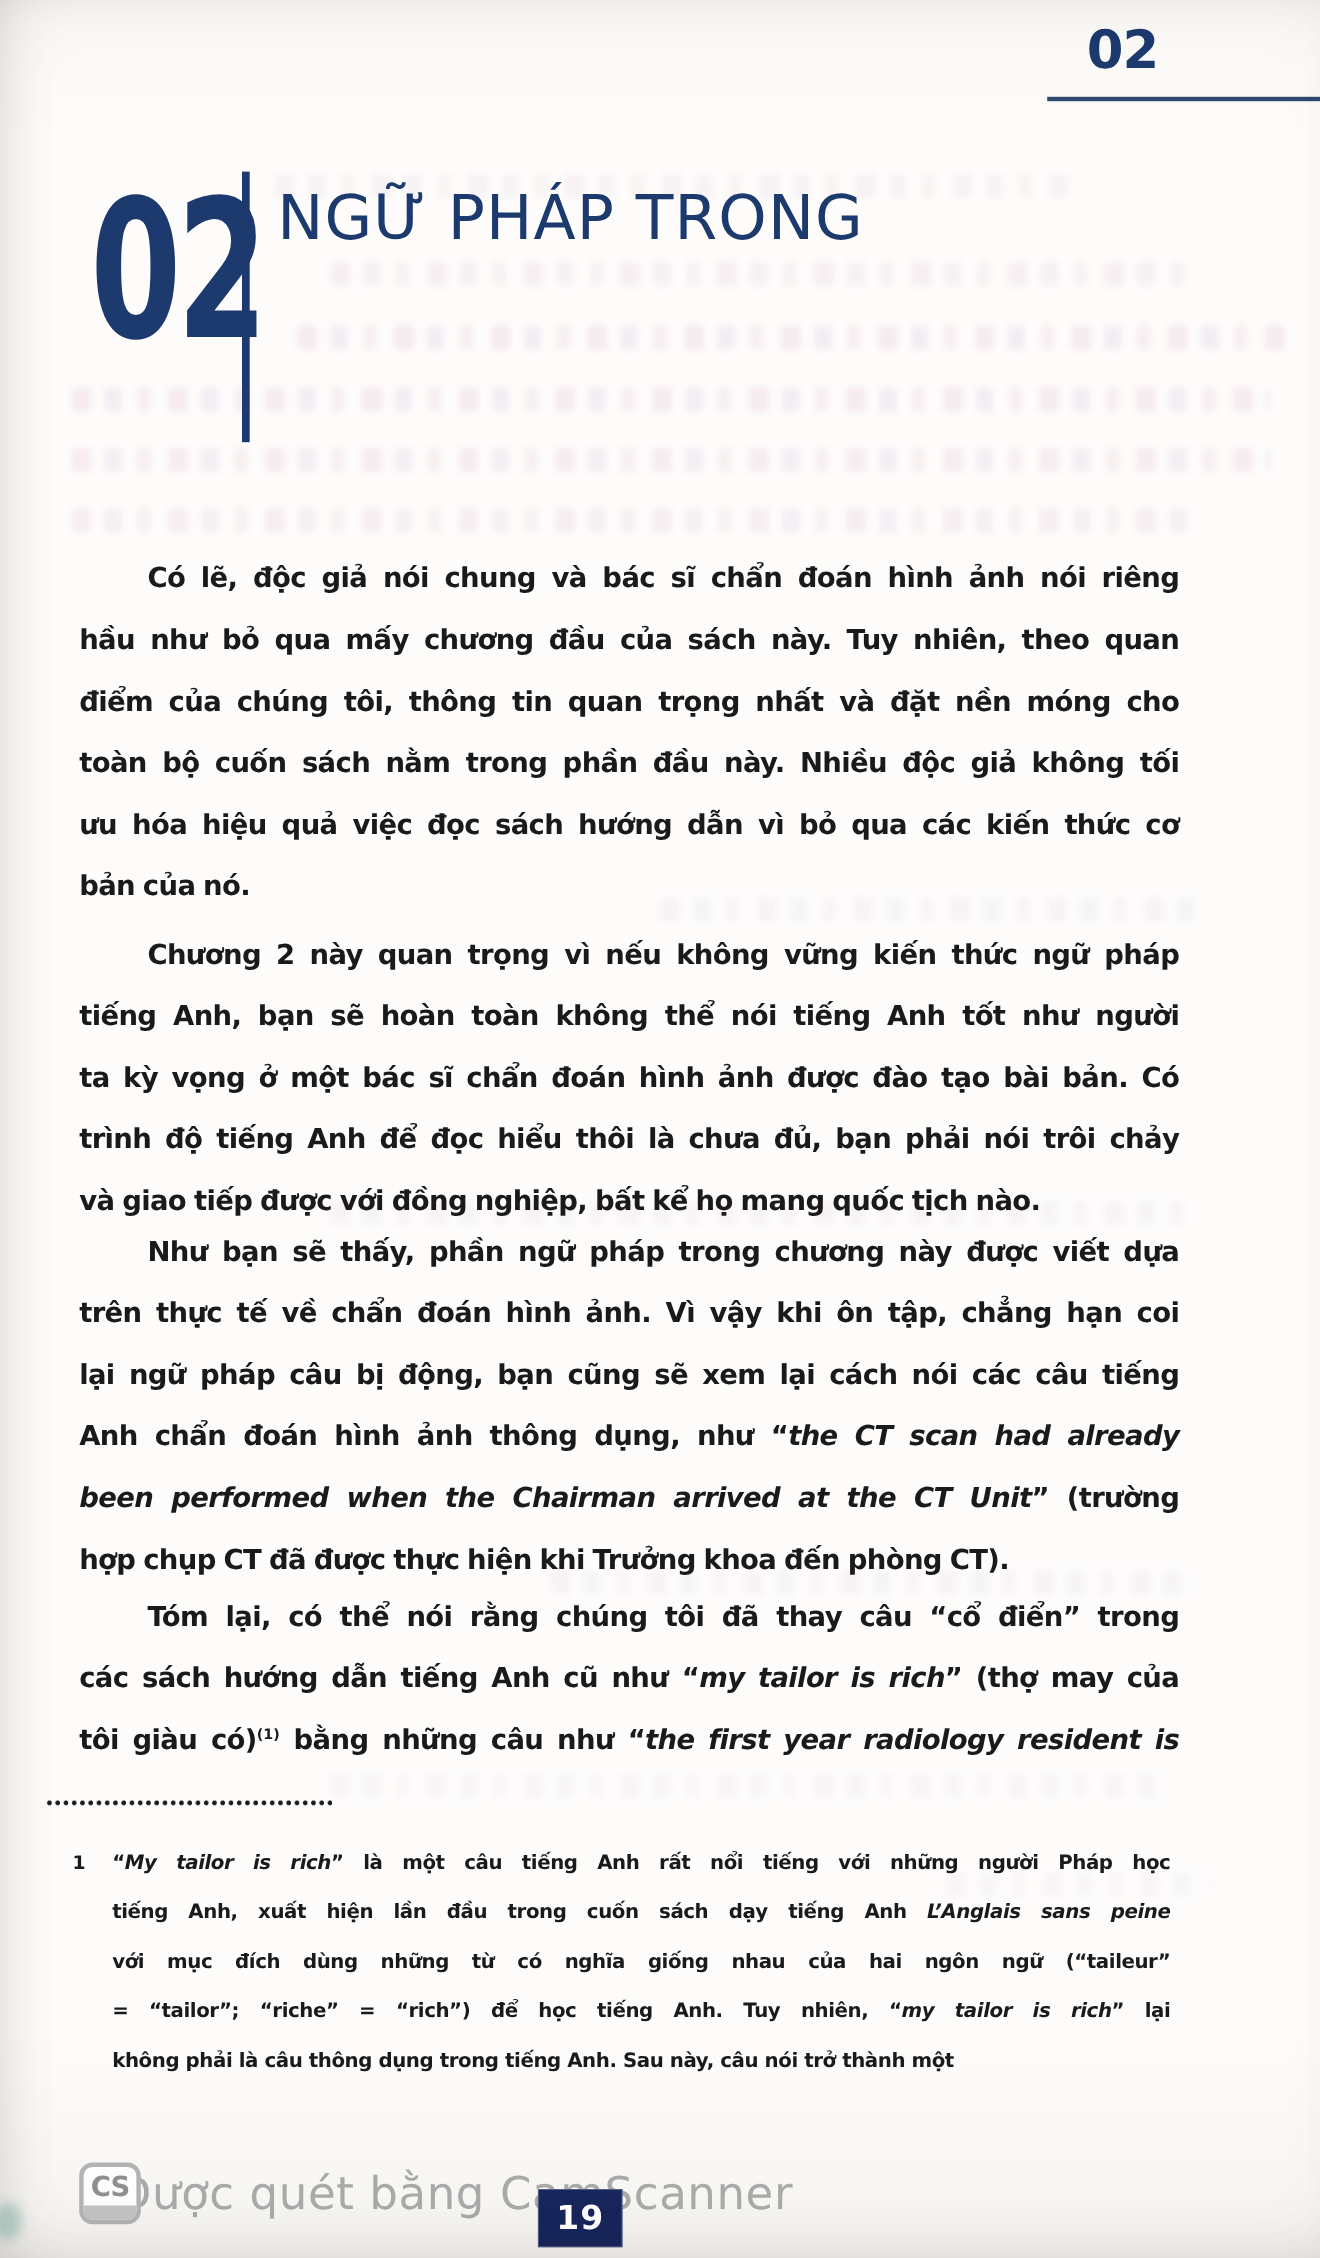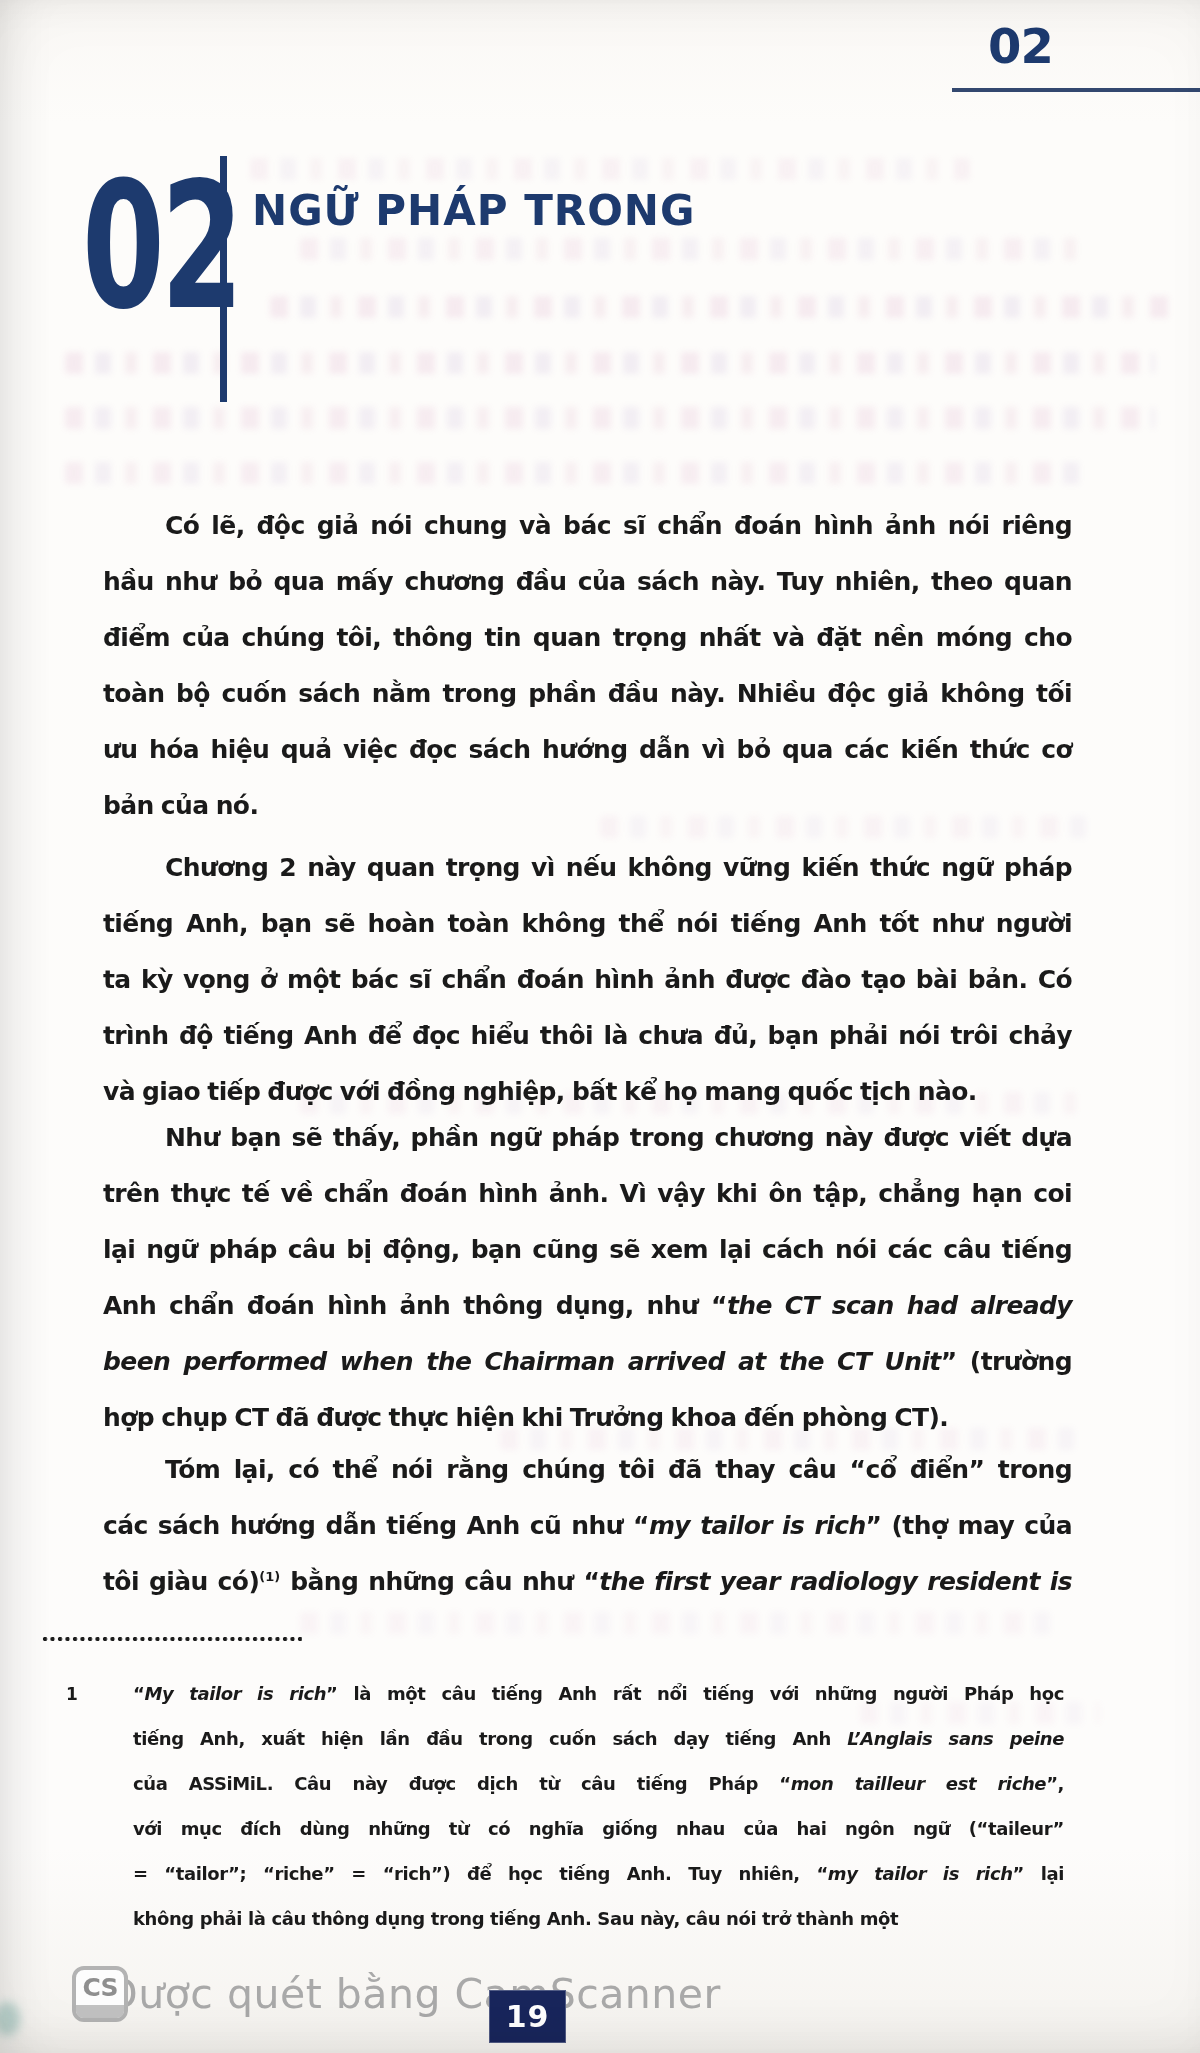--- a/index.html
+++ b/index.html
@@ -18,26 +18,26 @@
   .bleed{position:absolute;height:22px;filter:blur(3px);border-radius:4px;z-index:0;
     background:repeating-linear-gradient(90deg,#c878aa 0 18px,transparent 18px 30px,#a98cc4 30px 46px,transparent 46px 60px,#d090b0 60px 72px,transparent 72px 88px);}
   
   .corner-num{position:absolute;left:988px;top:18px;font-size:48px;font-weight:700;
     color:var(--navy);letter-spacing:-1px;z-index:2;}
   .corner-rule{position:absolute;left:952px;top:88px;width:248px;height:4px;background:#33486f;z-index:2;}
   
   .chap-num{position:absolute;left:82px;top:172px;font-size:175px;line-height:150px;font-weight:700;
     color:var(--navy);letter-spacing:-6px;transform:scaleX(.68);transform-origin:left top;z-index:2;}
   .chap-bar{position:absolute;left:220px;top:156px;width:7px;height:246px;background:var(--navy);z-index:2;}
-  .chap-title{position:absolute;left:252px;top:180px;font-size:42px;line-height:62px;font-weight:700;
+  .chap-title{position:absolute;left:252px;top:168px;font-size:56px;line-height:62px;font-weight:400;
     color:var(--navy);letter-spacing:1px;z-index:2;}
   
   .para{position:absolute;left:72px;width:1000px;font-size:25px;line-height:56px;font-weight:700;
     color:var(--body);letter-spacing:-.6px;word-spacing:-1px;z-index:2;}
-  .line{text-align:justify;text-align-last:justify;margin-left:31px;}
+  .line{text-align:justify;text-align-last:justify;}
   .line.end{text-align-last:left;}
   .line.indent{padding-left:62px;}
   .it{font-style:italic;}
   sup{font-size:13px;line-height:0;vertical-align:9px;letter-spacing:0;}
   
   .fn-sep{position:absolute;left:42px;top:1636px;width:260px;height:6px;z-index:2;
     background-image:radial-gradient(circle at 3px 3px,#1c1c1c 1.9px,transparent 2.4px);
     background-size:7.5px 6px;background-repeat:repeat-x;}
   .fn-marker{position:absolute;left:66px;top:1684px;font-size:17px;font-weight:700;color:var(--body);z-index:2;}
   .fn-lines{position:absolute;left:102px;top:1671px;width:962px;font-size:18px;line-height:45px;
@@ -108,21 +108,20 @@
       <div class="line indent"><span>Tóm lại, có thể nói rằng chúng tôi đã thay câu “cổ điển” trong</span></div>
       <div class="line"><span>các sách hướng dẫn tiếng Anh cũ như “</span><span class="it">my tailor is rich</span><span>” (thợ may của</span></div>
       <div class="line"><span>tôi giàu có)</span><sup>(1)</sup><span> bằng những câu như “</span><span class="it">the first year radiology resident is</span></div>
     </div>
 
   <div class="fn-sep"></div>
   <div class="fn-marker">1</div>
   <div class="fn-lines">
       <div class="line"><span>“</span><span class="it">My tailor is rich</span><span>” là một câu tiếng Anh rất nổi tiếng với những người Pháp học</span></div>
       <div class="line"><span>tiếng Anh, xuất hiện lần đầu trong cuốn sách dạy tiếng Anh </span><span class="it">L’Anglais sans peine</span></div>
-      <div class="line"><span>của ASSiMiL. Câu này được dịch từ câu tiếng Pháp “</span><span class="it">mon tailleur est riche</span><span>”,</span></div>
       <div class="line"><span>với mục đích dùng những từ có nghĩa giống nhau của hai ngôn ngữ (“taileur”</span></div>
       <div class="line"><span>= “tailor”; “riche” = “rich”) để học tiếng Anh. Tuy nhiên, “</span><span class="it">my tailor is rich</span><span>” lại</span></div>
       <div class="line end"><span>không phải là câu thông dụng trong tiếng Anh. Sau này, câu nói trở thành một</span></div>
     </div>
 
   <div class="cs-logo">
     <span>CS</span>
     <div class="cs-logo-base"></div>
   </div>
   <div class="scan-label">Được quét bằng CamScanner</div>

